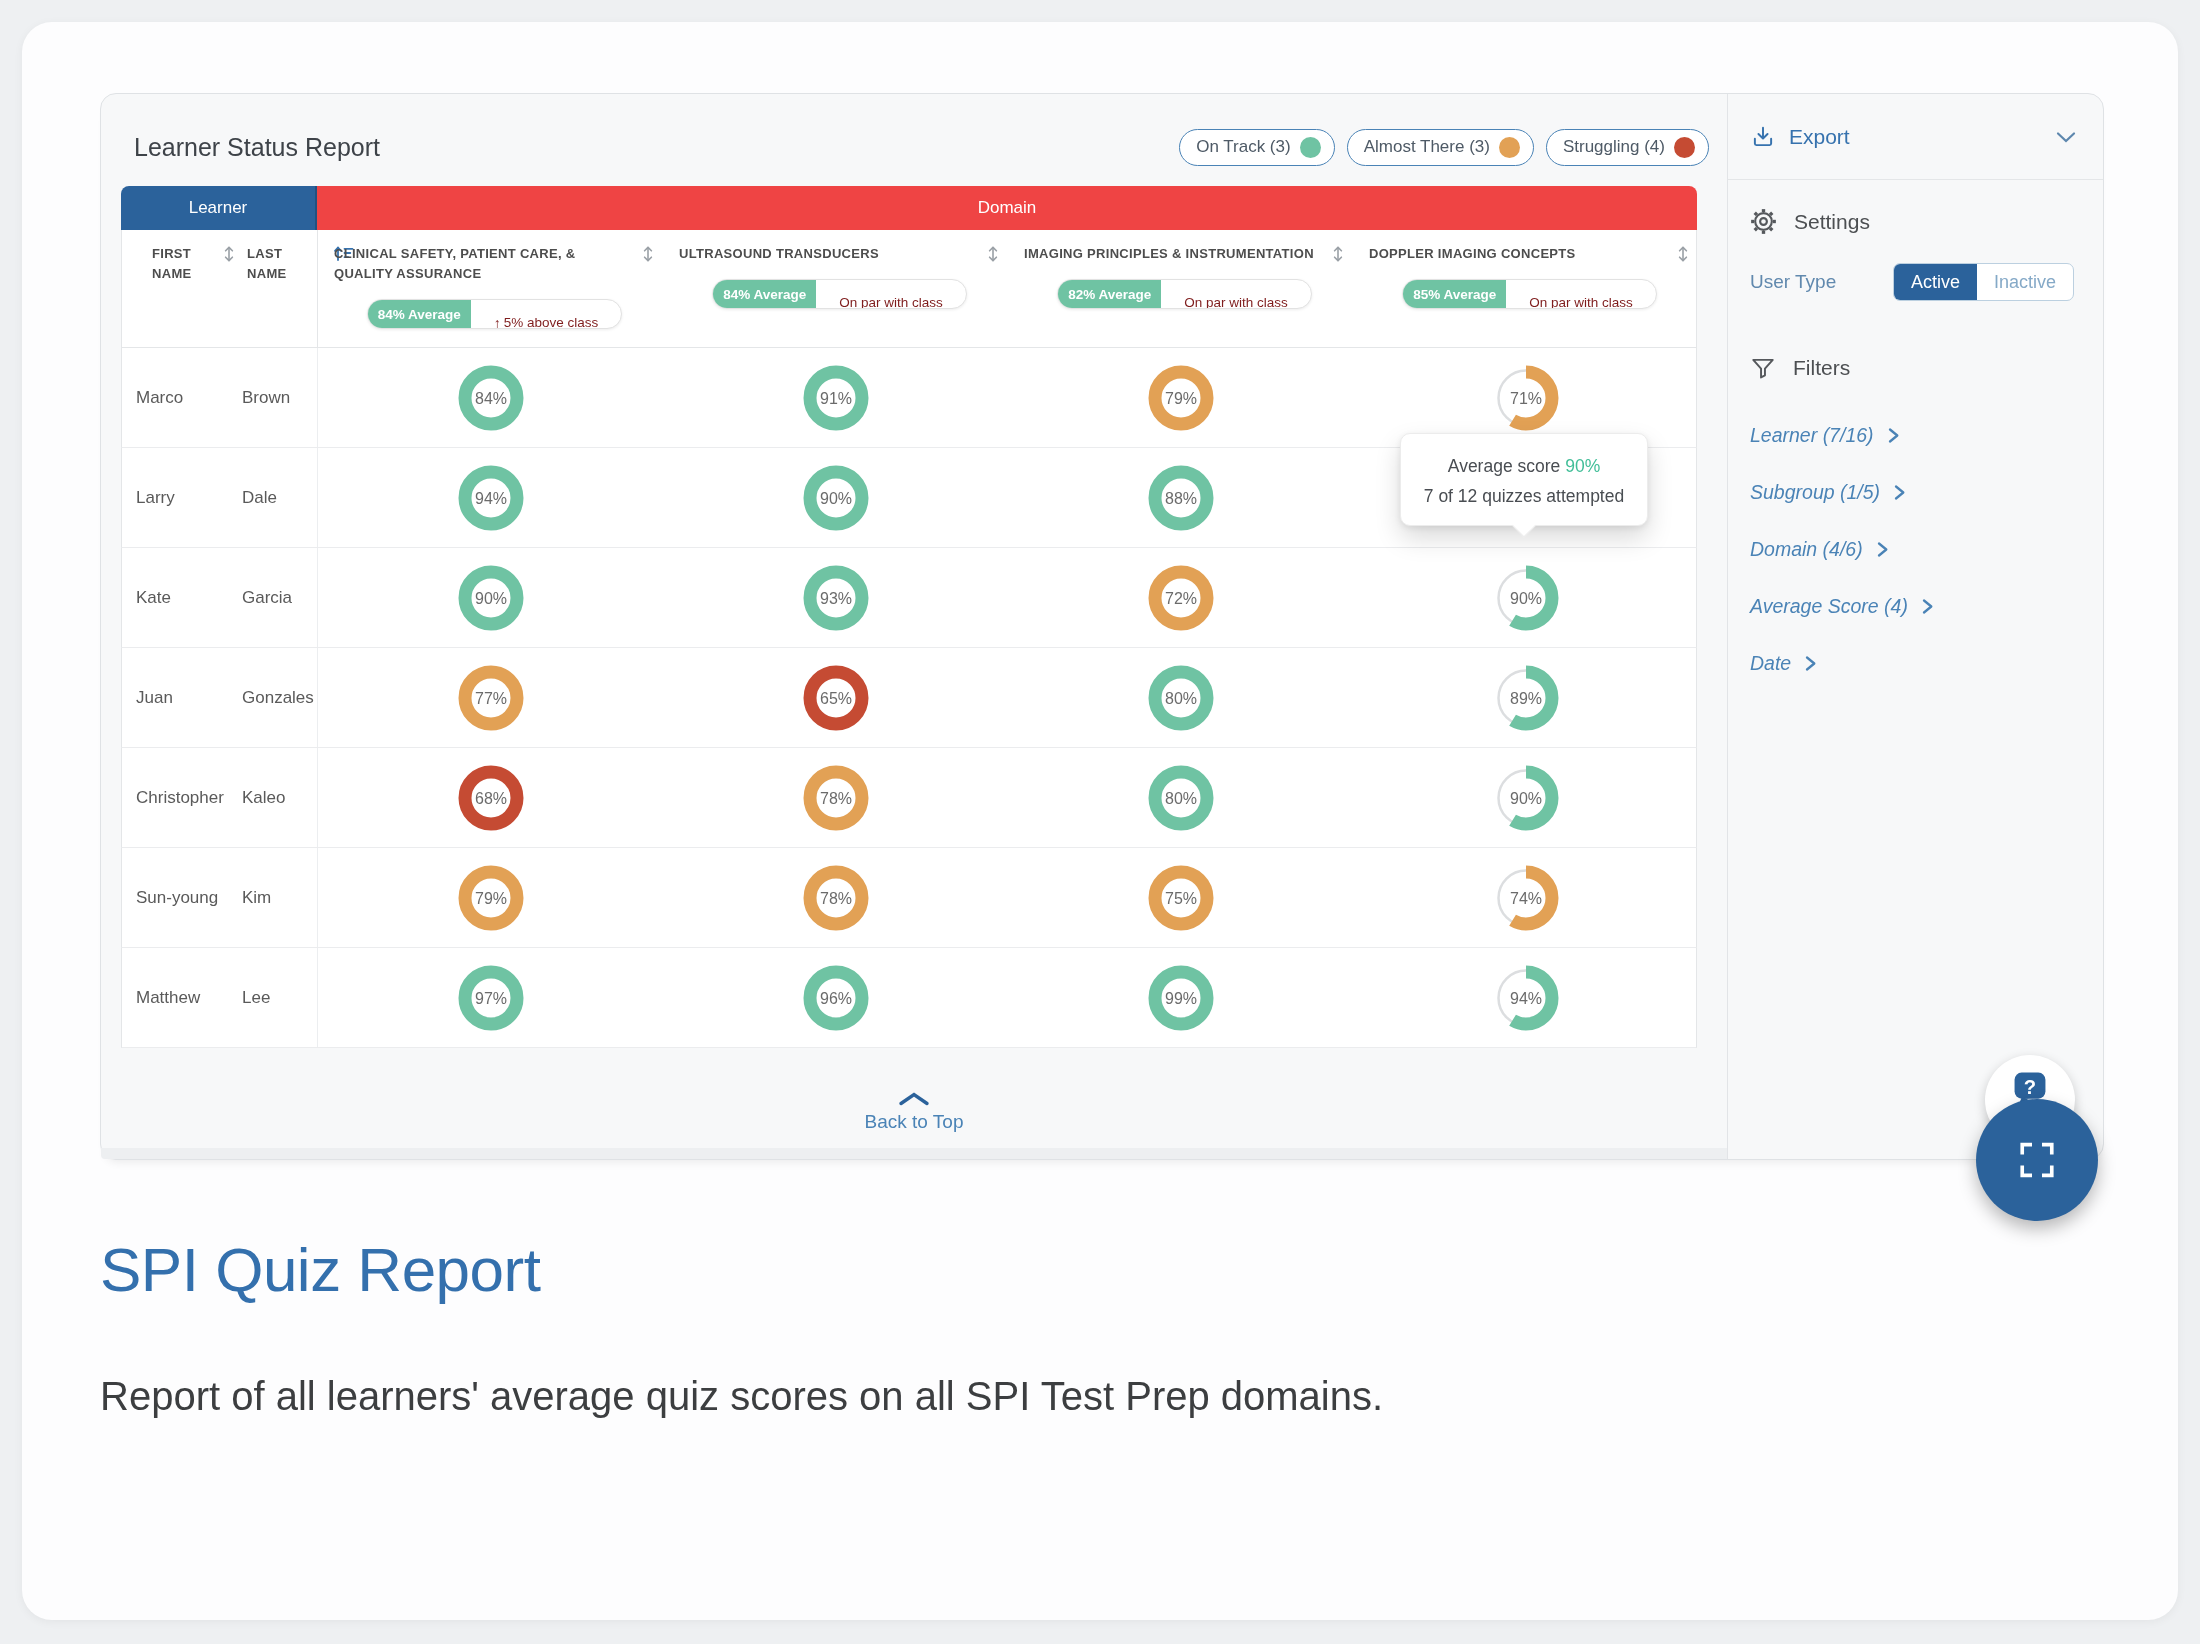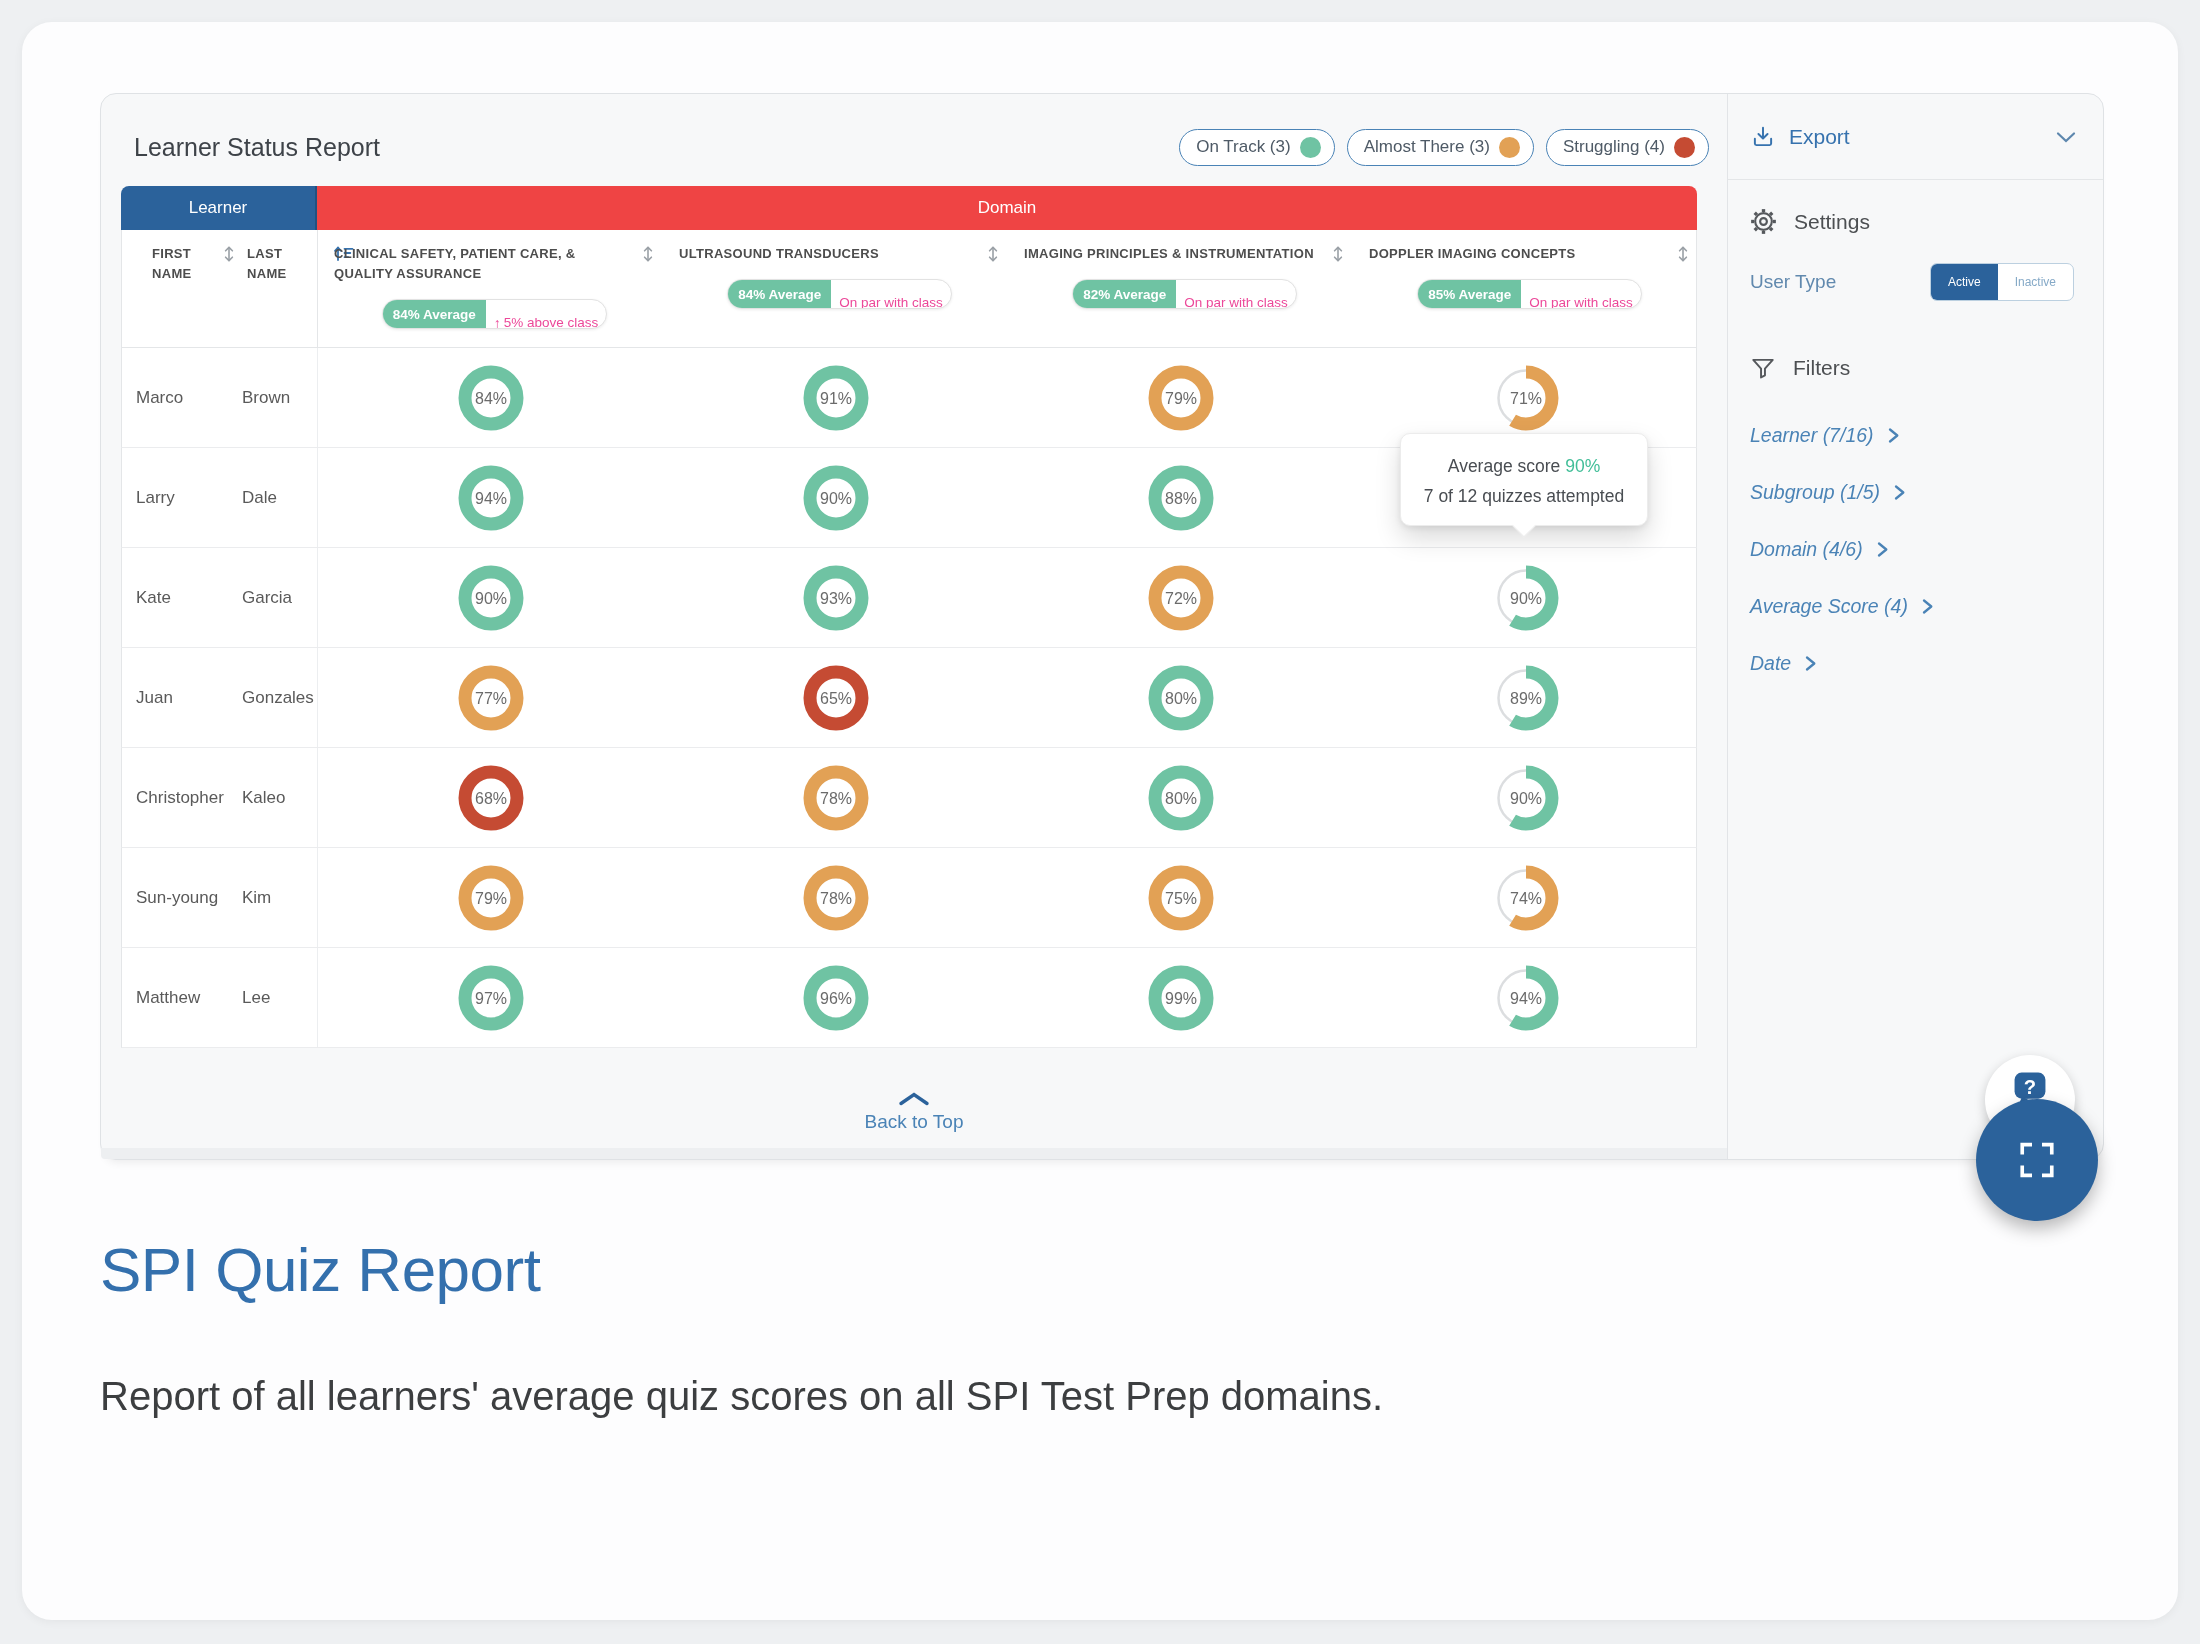--- a/index.html
+++ b/index.html
@@ -32,21 +32,21 @@
   .hcell { padding:14px 6px 0 0; display:flex; align-items:flex-start; justify-content:space-between; }
   .hname1 { padding-left:30px; }
   .hname2 { border-right:1px solid #e4e6e8; padding-left:5px;gap:47px; }
   .hlabel { font-size:13px; font-weight:bold; color:#4d4d4d; letter-spacing:.3px; line-height:1.55; }
   .hdomain { display:flex; flex-direction:column; padding:14px 8px 0 16px; }
   .hd-top { display:flex; justify-content:space-between; gap:6px; align-items:flex-start; }
   .sort-ic { flex:0 0 auto; margin-top:1px; cursor:pointer; }
   .badge { margin:15px auto 0; display:inline-flex; height:30px; border-radius:15px; overflow:hidden;
            border:1px solid #e2e2e2; background:#fff; box-shadow:0 1px 3px rgba(0,0,0,.08); font-size:13.5px; white-space:nowrap; }
   .badge-avg { background:#6fc3a3; color:#fff; font-weight:bold; display:flex; align-items:center; padding:0 10px; }
-  .badge-cmp { display:flex; align-items:center; gap:3px; padding:0 8px; color:#ec4899;margin-top:17px; }
+  .badge-cmp { display:flex; align-items:center; gap:3px; padding:0 23px; color:#7f1d1d;margin-top:17px; }
   .cmp-arrow { font-weight:bold; font-size:14px; }
   .tbody .row { display:grid; grid-template-columns:120px 76px repeat(4,345px); height:100px; background:#fff;
                 border-left:1px solid #e4e6e8; border-right:1px solid #e4e6e8; border-bottom:1px solid #ebecee; }
   .cell-name { display:flex; align-items:center; font-size:17px; color:#5a5a5a; }
   .cn1 { padding-left:14px; }
   .cn2 { border-right:1px solid #eceef0; }
   .cell-score { display:flex; align-items:center; justify-content:center; cursor:pointer; }
 
   .back-top { position:absolute; left:0; right:0; bottom:26px; display:flex; flex-direction:column; align-items:center; gap:5px; cursor:pointer; }
   .back-top span { font-size:19px; color:#4a83b6; }
@@ -54,21 +54,21 @@
 
   
   .sidebar { width:377px; border-left:1px solid #e2e4e7; display:flex; flex-direction:column; }
   .sb-export { height:86px; display:flex; align-items:center; padding:0 26px 0 22px; border-bottom:1px solid #e4e6e8; cursor:pointer; }
   .sb-export-label { margin-left:13px; color:#3672ae; font-size:21px; }
   .sb-export .chev { margin-left:auto; }
   .sb-settings { margin-top:28px; padding:0 22px; display:flex; align-items:center; gap:17px; color:#4c4f52; font-size:21px; }
   .sb-usertype { margin-top:28px; padding:0 29px 0 22px; display:flex; align-items:center; justify-content:space-between; }
   .sb-usertype-label { color:#6189ae; font-size:19px; }
   .toggle { display:flex; height:38px; border:1px solid #bcd0e0; border-radius:7px; overflow:hidden; background:#fff; }
-  .toggle .seg { display:flex; align-items:center; padding:0 17px; font-size:12px; cursor:pointer; }
+  .toggle .seg { display:flex; align-items:center; padding:0 17px; font-size:18px; cursor:pointer; }
   .toggle .seg.on { background:#2b629b; color:#fff; }
   .toggle .seg.off { color:#85a9c7; }
   .sb-filters-h { margin-top:54px; padding:0 22px; display:flex; align-items:center; gap:17px; font-size:21px; color:#4c4f52; }
   .sb-filter-list { margin-top:26px; display:flex; flex-direction:column; }
   .sb-filter { height:57px; display:flex; align-items:center; gap:13px; padding:0 22px; color:#4a83b6; font-size:19.5px; cursor:pointer;font-style:italic; }
 
   
   .tooltip { position:absolute; left:1378px; top:411px; width:248px; padding:17px 8px 14px; background:#fff;
              border:1px solid #ececec; border-radius:10px; text-align:center; z-index:50;
              box-shadow:0 12px 26px rgba(0,0,0,.15), 0 2px 6px rgba(0,0,0,.08);

